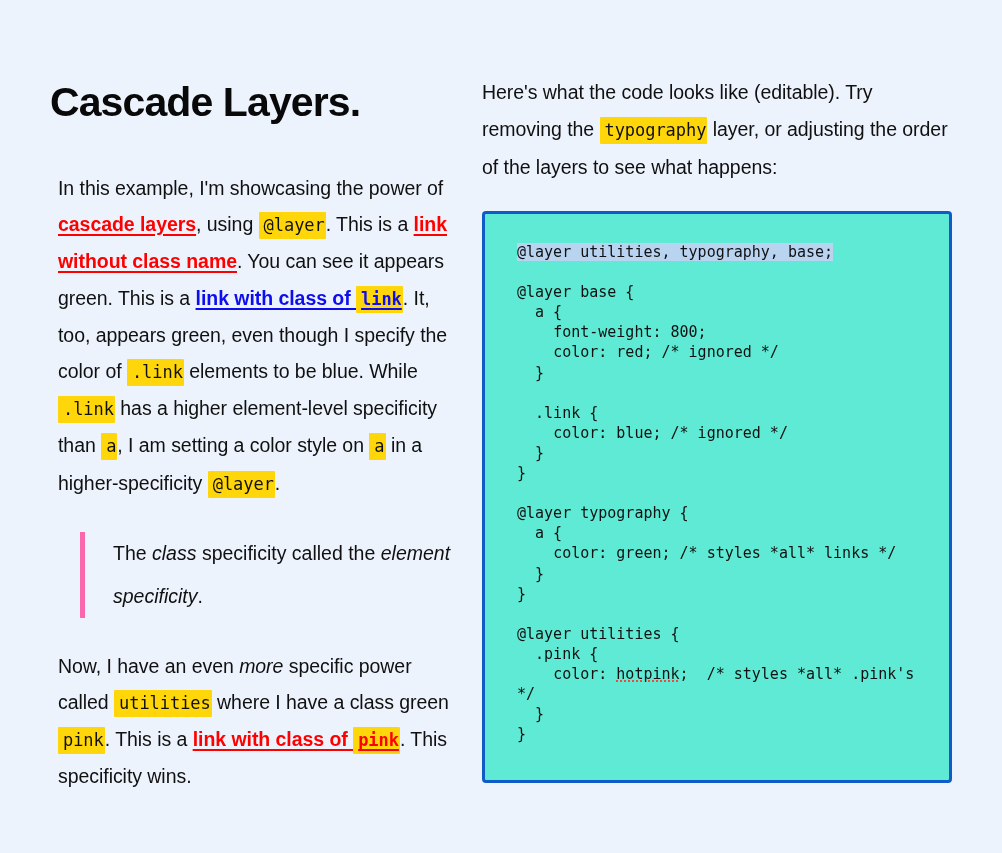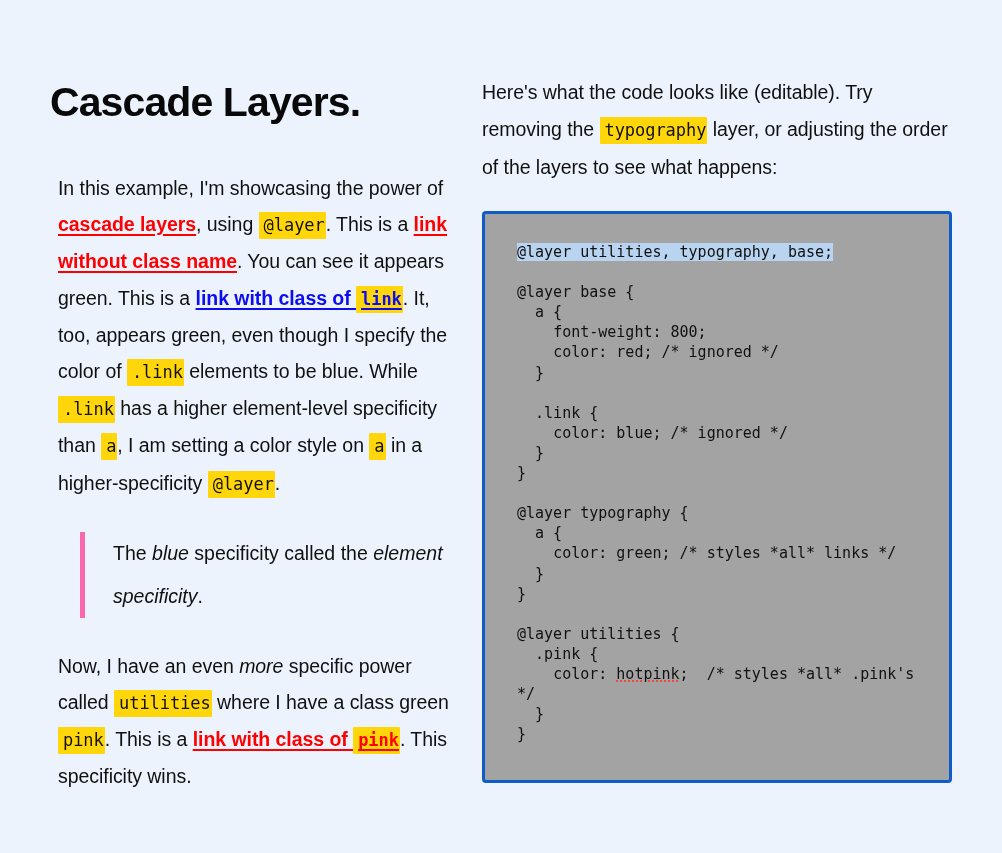--- a/index.html
+++ b/index.html
@@ -98,21 +98,21 @@
 
   .intro {
     font-size: 19.5px;
     line-height: 37px;
     color: #101010;
     margin: 12px 0 25px 0;
     letter-spacing: -0.05px;
   }
 
   .code-panel {
-    background: #a3a3a3;
+    background: #5eead4;
     border: 3px solid #0f5bc8;
     border-radius: 4px;
     height: 572px;
     box-sizing: border-box;
     padding: 28px 14px 14px 32px;
     overflow: hidden;
   }
 
   pre.code {
     margin: 0;
@@ -139,21 +139,21 @@
 <body>
 
 <div class="page">
 
   <div class="col-left">
 
     <h1 class="page-title">Cascade Layers.</h1>
 
     <p class="prose"><span>In this example, I'm showcasing the power of </span><a class="lnk-red" href="#">cascade layers</a><span>, using </span><code class="chip">@layer</code><span>. This is a </span><a class="lnk-red" href="#">link without class name</a><span>. You can see it appears green. This is a </span><a class="lnk-blue" href="#"><span>link with class of </span><code class="chip">link</code></a><span>. It, too, appears green, even though I specify the color of </span><code class="chip">.link</code><span> elements to be blue. While </span><code class="chip">.link</code><span> has a higher element-level specificity than </span><code class="chip">a</code><span>, I am setting a color style on </span><code class="chip">a</code><span> in a higher-specificity </span><code class="chip">@layer</code><span>.</span></p>
 
-    <blockquote class="quote"><span>The </span><em>blue</em><span> specificity called the </span><em>element specificity</em><span>.</span></blockquote>
+    <blockquote class="quote"><span>The </span><em>class</em><span> specificity called the </span><em>element specificity</em><span>.</span></blockquote>
 
     <p class="prose"><span>Now, I have an even </span><em>more</em><span> specific power called </span><code class="chip">utilities</code><span> where I have a class green </span><code class="chip">pink</code><span>. This is a </span><a class="lnk-red" href="#"><span>link with class of </span><code class="chip">pink</code></a><span>. This specificity wins.</span></p>
 
   </div>
 
   <div class="col-right">
 
     <p class="intro"><span>Here's what the code looks like (editable). Try removing the </span><code class="chip">typography</code><span> layer, or adjusting the order of the layers to see what happens:</span></p>
 
     <div class="code-panel">

